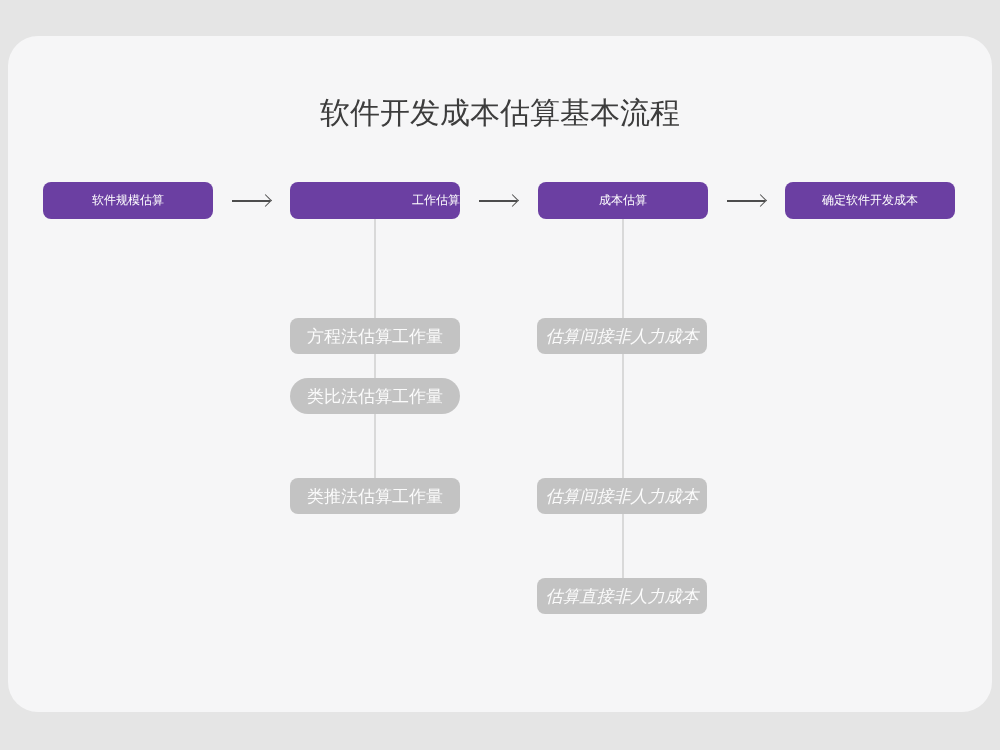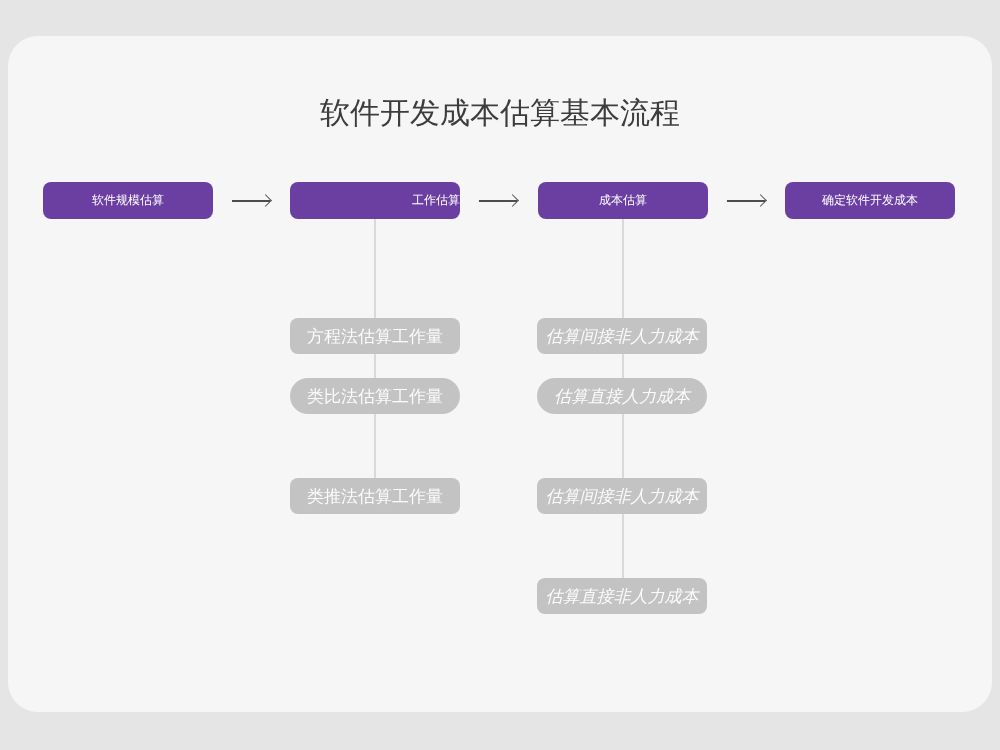--- a/index.html
+++ b/index.html
@@ -132,22 +132,19 @@
   <div class="node sub colA row-1">
     <span>类比法估算工作量</span>
   </div>
   <div class="node sub colA row-2">
     <span>类推法估算工作量</span>
   </div>
 
   <div class="node sub colB row-0">
     <span>估算间接非人力成本</span>
   </div>
-  <div class="node sub colB row-1">
-    <span>估算直接人力成本</span>
-  </div>
   <div class="node sub colB row-2">
     <span>估算间接非人力成本</span>
   </div>
   <div class="node sub colB row-3">
     <span>估算直接非人力成本</span>
   </div>
 </div>
 
 </body></html>

